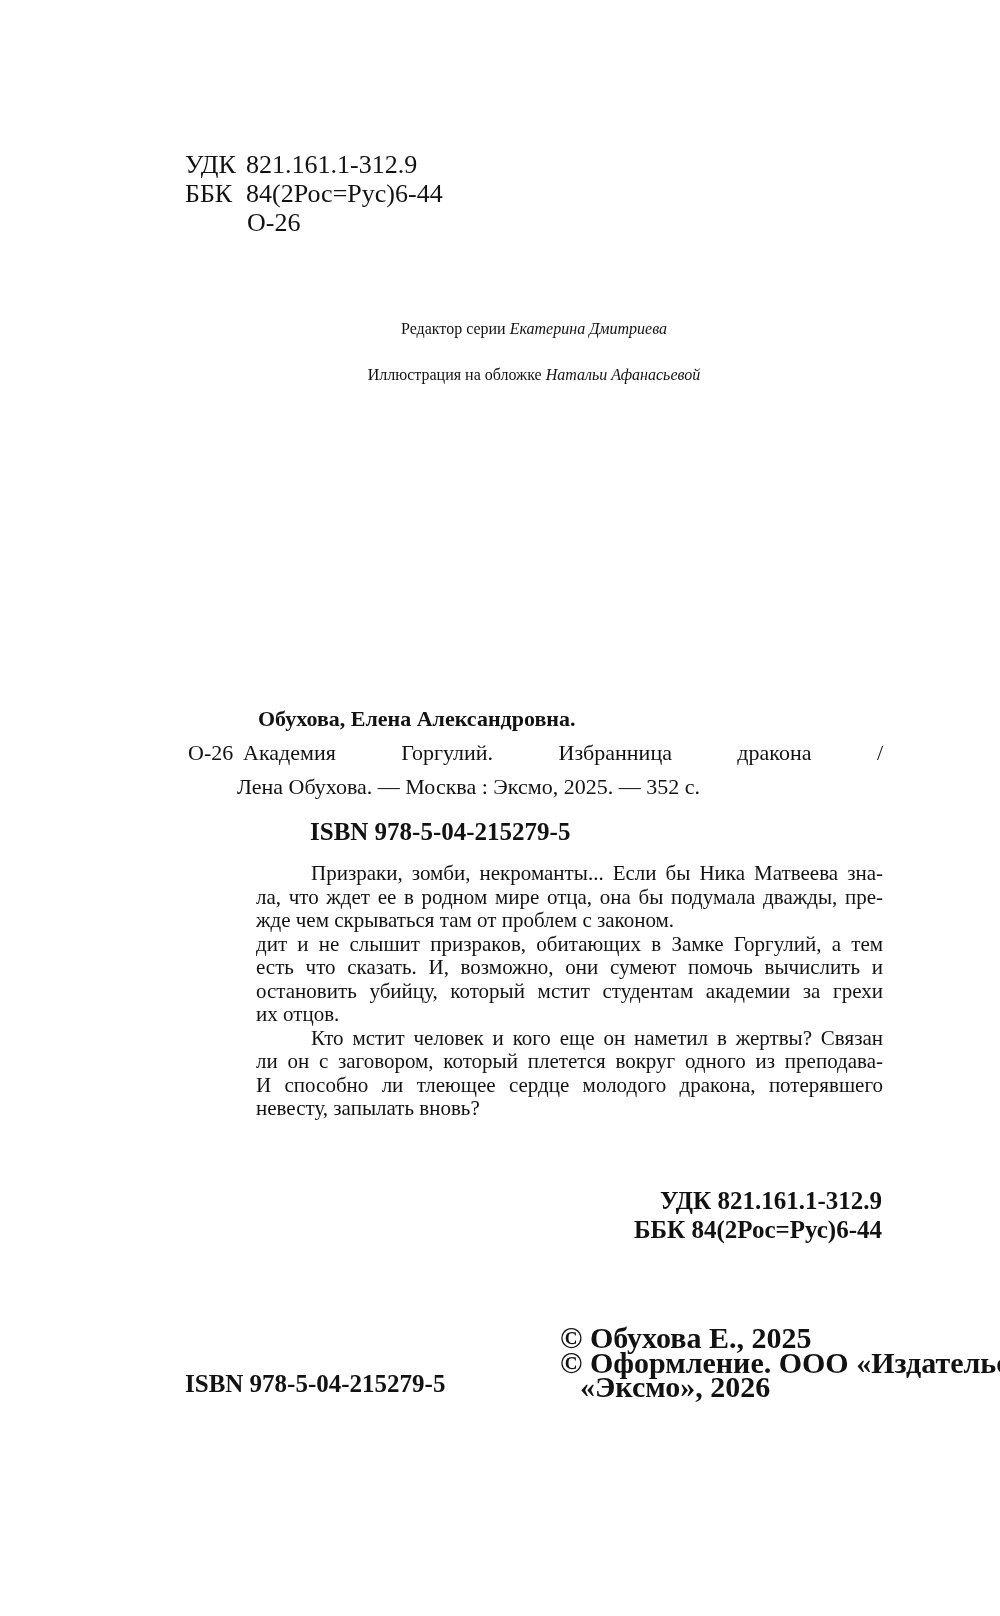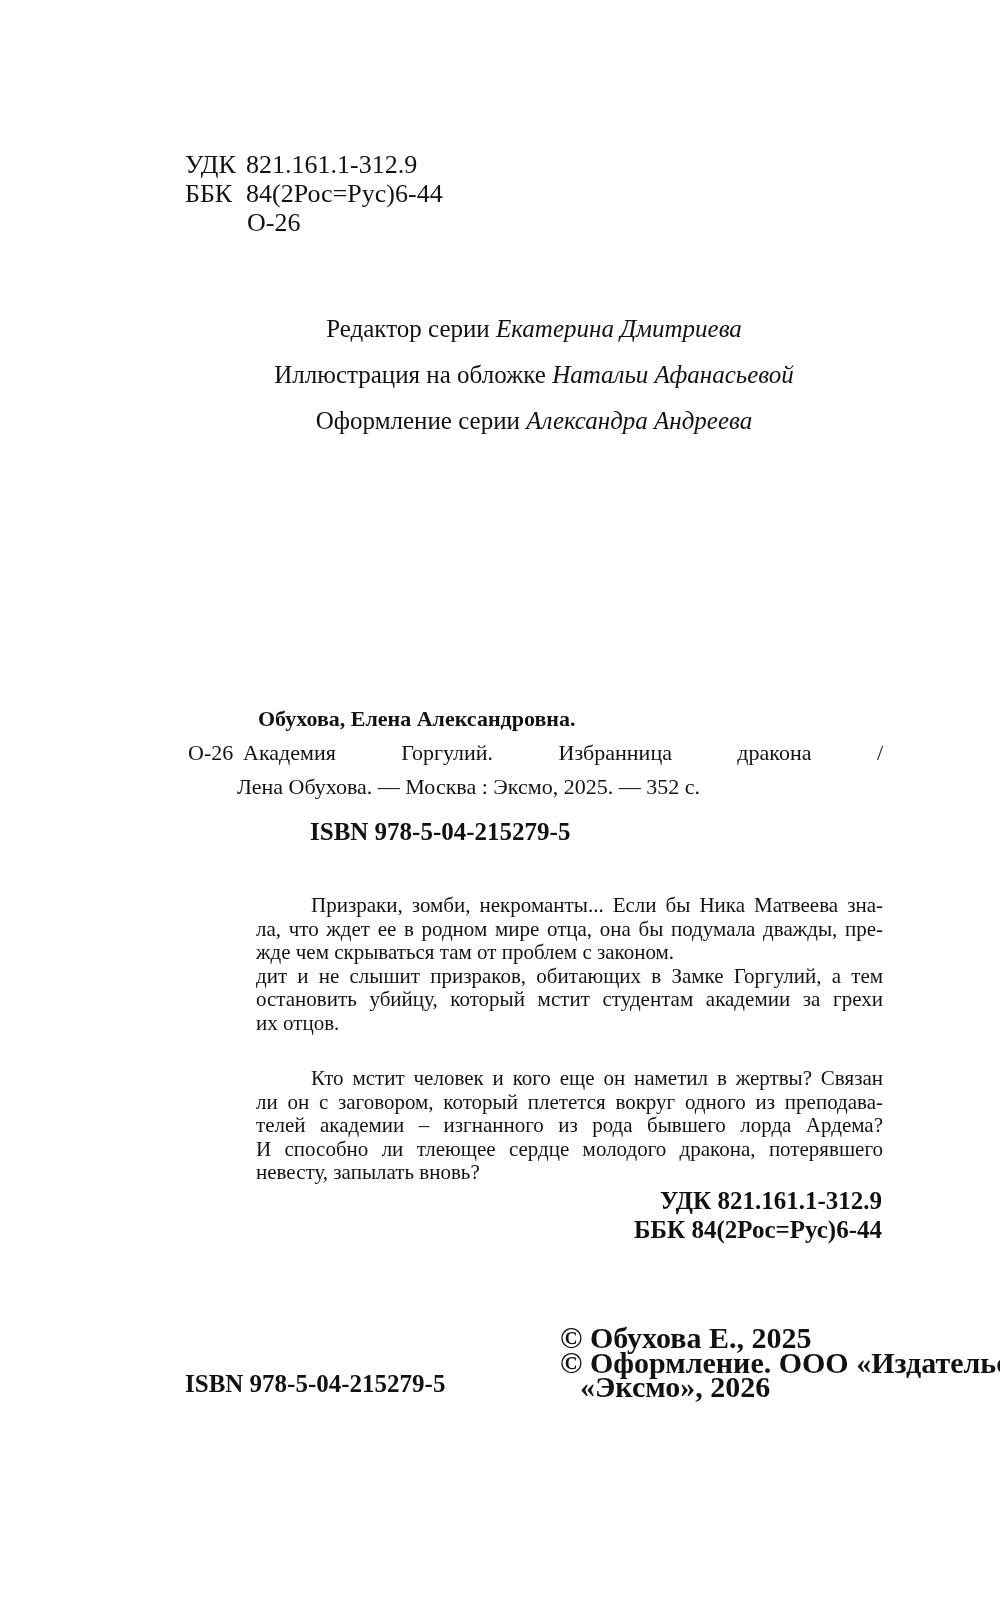--- a/index.html
+++ b/index.html
@@ -17,21 +17,21 @@
   .udc-top {
     position: absolute; left: 185px; top: 150px;
     font-size: 26px; line-height: 29px; white-space: nowrap;
   }
   .udc-label { display: inline-block; width: 61px; }
   .udc-sign { padding-left: 62px; }
 
   
   .credits {
     position: absolute; left: 185px; top: 306px; width: 698px;
-    font-size: 25px; text-align: center;
+    font-size: 16px; text-align: center;
   }
   .credit-line { line-height: 46px; white-space: nowrap; }
   .credit-name { font-style: italic; }
 
   
   .catalog {
     position: absolute; left: 185px; top: 702px; width: 698px;
     font-size: 22px; line-height: 34px;
   }
   .cat-author { margin-left: 73px; font-weight: bold; }
@@ -46,21 +46,21 @@
     position: absolute; left: 310px; top: 818px;
     font-size: 25px; font-weight: bold; white-space: nowrap;
   }
 
   
   .annotation {
     position: absolute; left: 256px; top: 862px; width: 627px;
     font-size: 21px; line-height: 23.5px;
   }
   .ann-line { text-align: justify; text-align-last: justify; }
-  .ann-first { text-indent: 55px; margin-top: 32px; }
+  .ann-first { text-indent: 55px; }
   .ann-last { text-align: left; text-align-last: left; }
 
   
   .udc-bottom {
     position: absolute; left: 185px; top: 1186px; width: 697px;
     font-size: 25px; line-height: 29px; font-weight: bold;
     text-align: right; white-space: nowrap;
   }
 
   
@@ -82,45 +82,44 @@
 
   <div class="udc-top">
     <div><span class="udc-label">УДК</span><span>821.161.1-312.9</span></div>
     <div><span class="udc-label">ББК</span><span>84(2Рос=Рус)6-44</span></div>
     <div class="udc-sign">О-26</div>
   </div>
 
   <div class="credits">
     <div class="credit-line"><span>Редактор серии </span><span class="credit-name">Екатерина Дмитриева</span></div>
     <div class="credit-line"><span>Иллюстрация на обложке </span><span class="credit-name">Натальи Афанасьевой</span></div>
-    <div class="credit-line"><span>Оформление серии </span><span class="credit-name">Александра Андреева</span></div>
   </div>
 
   <div class="catalog">
     <div class="cat-author">Обухова, Елена Александровна.</div>
     <div class="cat-entry">
       <span class="cat-sign">О-26</span>
       <div class="cat-title">Академия Горгулий. Избранница дракона /</div>
     </div>
     <div class="cat-imprint">Лена Обухова. — Москва : Эксмо, 2025. — 352 с.</div>
   </div>
   <div class="cat-isbn">ISBN 978-5-04-215279-5</div>
 
   <div class="annotation">
     <div class="ann-line ann-first">Призраки, зомби, некроманты... Если бы Ника Матвеева зна-</div>
     <div class="ann-line">ла, что ждет ее в родном мире отца, она бы подумала дважды, пре-</div>
     <div class="ann-line ann-last">жде чем скрываться там от проблем с законом.</div>
 
     <div class="ann-line">дит и не слышит призраков, обитающих в Замке Горгулий, а тем</div>
+    <div class="ann-line">есть что сказать. И, возможно, они сумеют помочь вычислить и</div>
     <div class="ann-line">остановить убийцу, который мстит студентам академии за грехи</div>
     <div class="ann-line ann-last">их отцов.</div>
 
     <div class="ann-line ann-first">Кто мстит человек и кого еще он наметил в жертвы? Связан</div>
     <div class="ann-line">ли он с заговором, который плетется вокруг одного из преподава-</div>
-    <div class="ann-line">телей академии – изгнанного из рода бывшего лорда Ардема?</div>
     <div class="ann-line">И способно ли тлеющее сердце молодого дракона, потерявшего</div>
     <div class="ann-line ann-last">невесту, запылать вновь?</div>
   </div>
 
   <div class="udc-bottom">
     <div>УДК 821.161.1-312.9</div>
     <div>ББК 84(2Рос=Рус)6-44</div>
   </div>
 
   <div class="footer-isbn">ISBN 978-5-04-215279-5</div>

